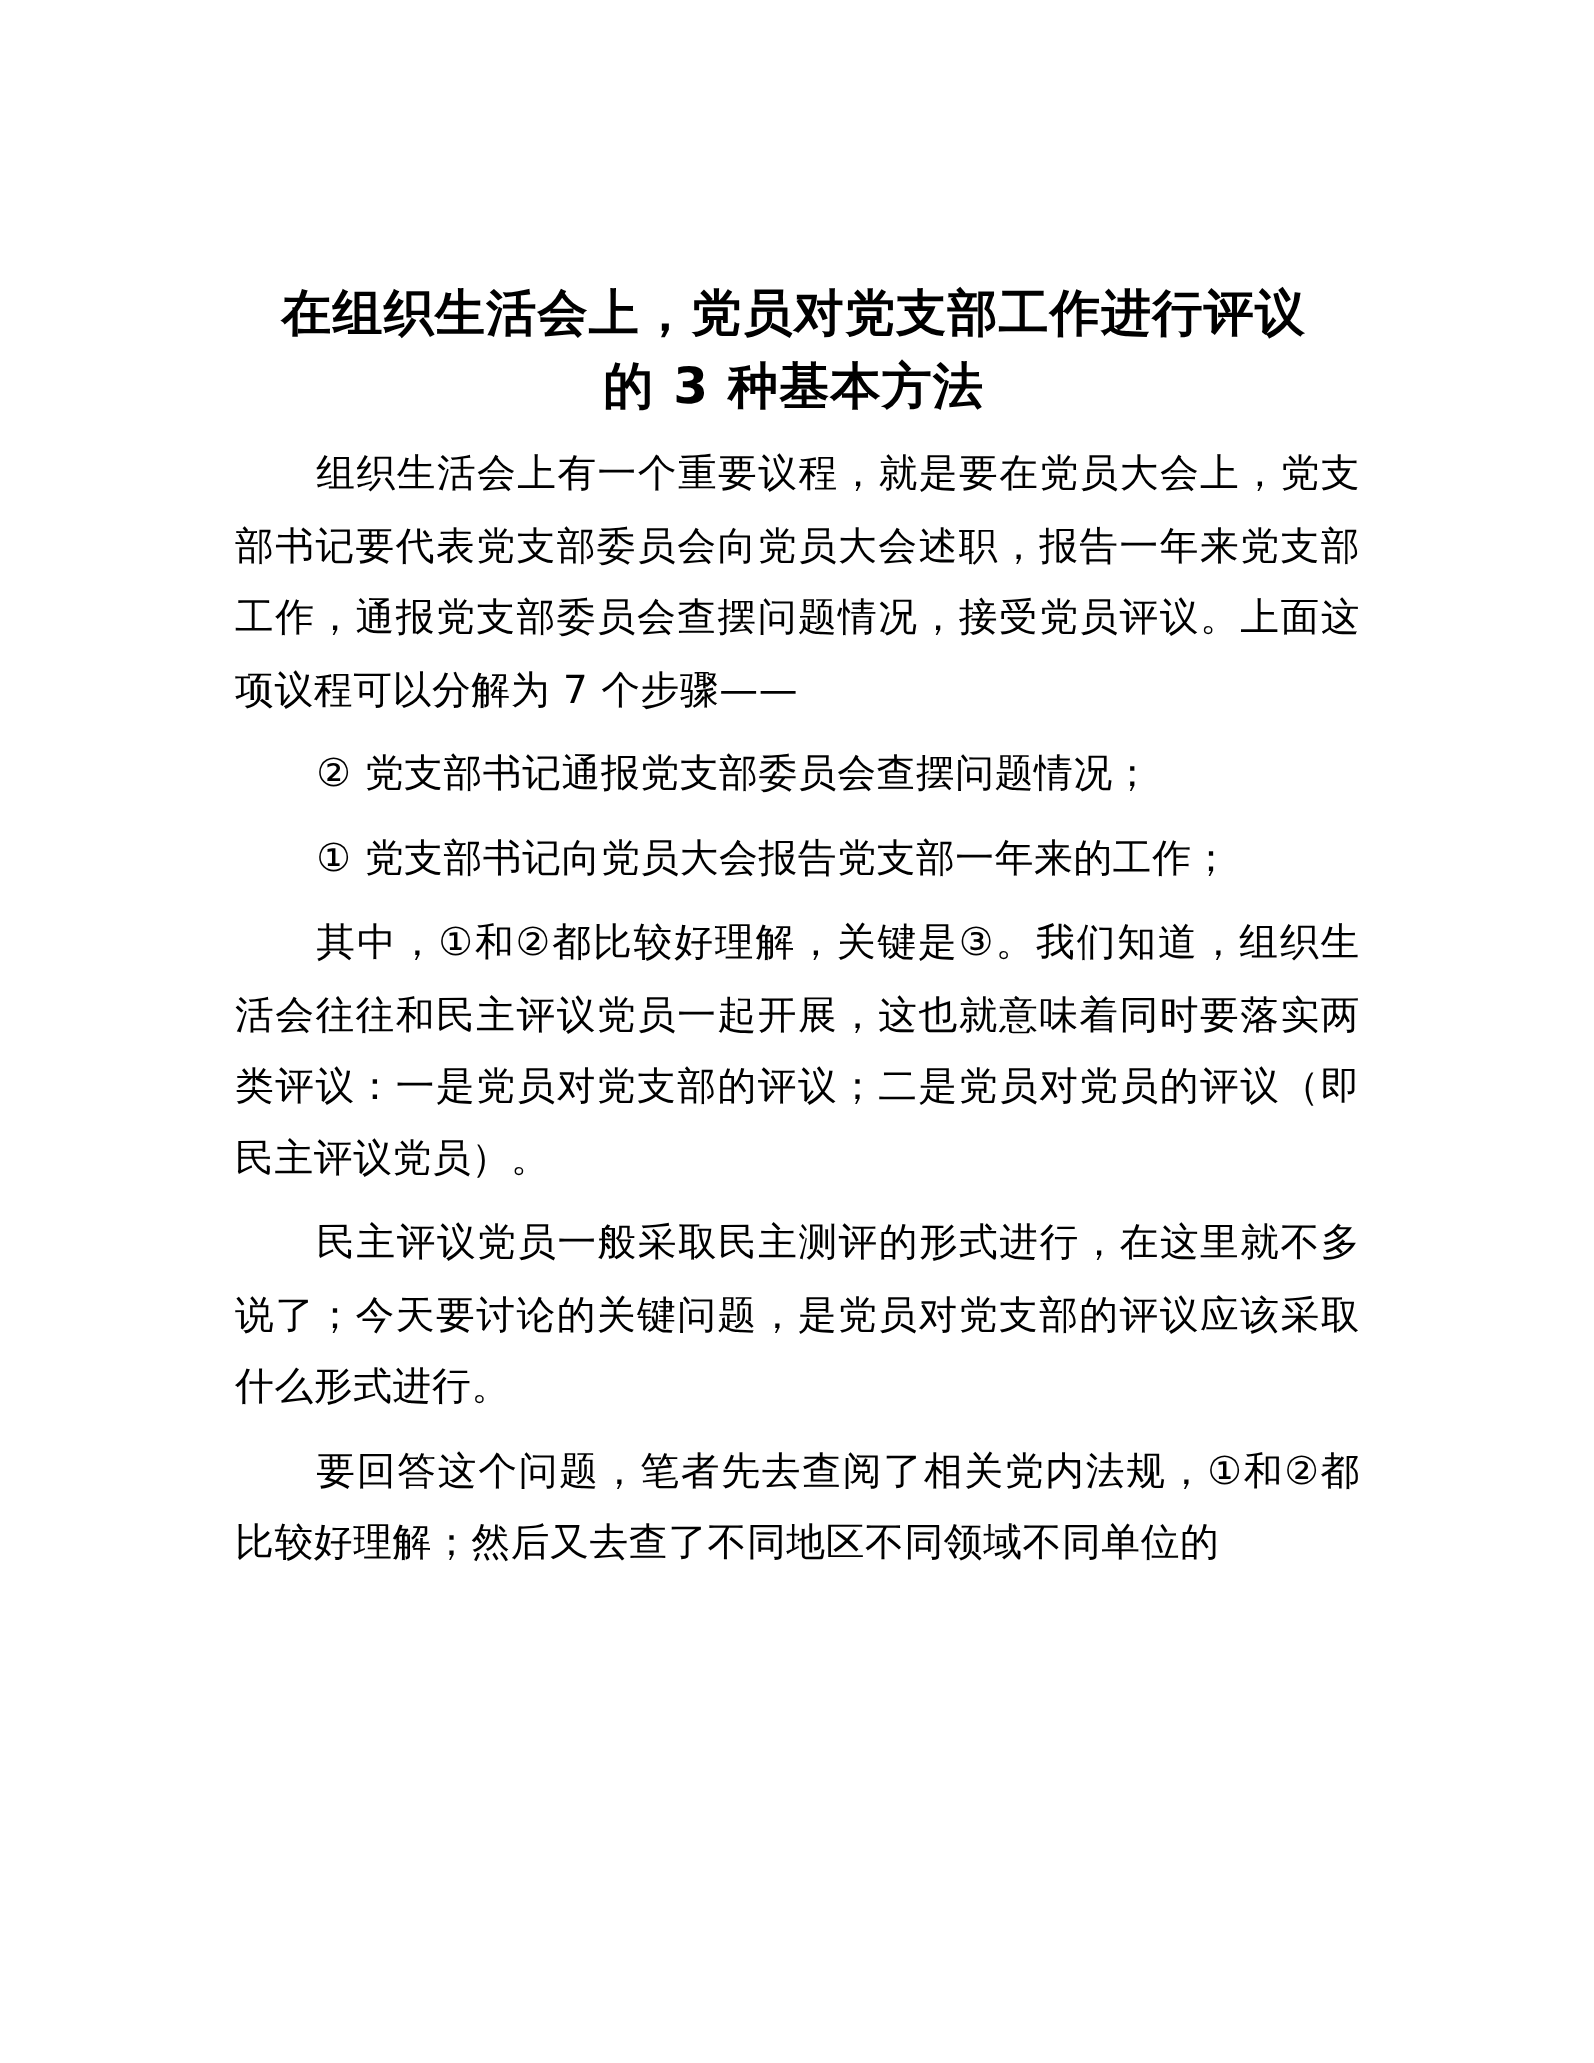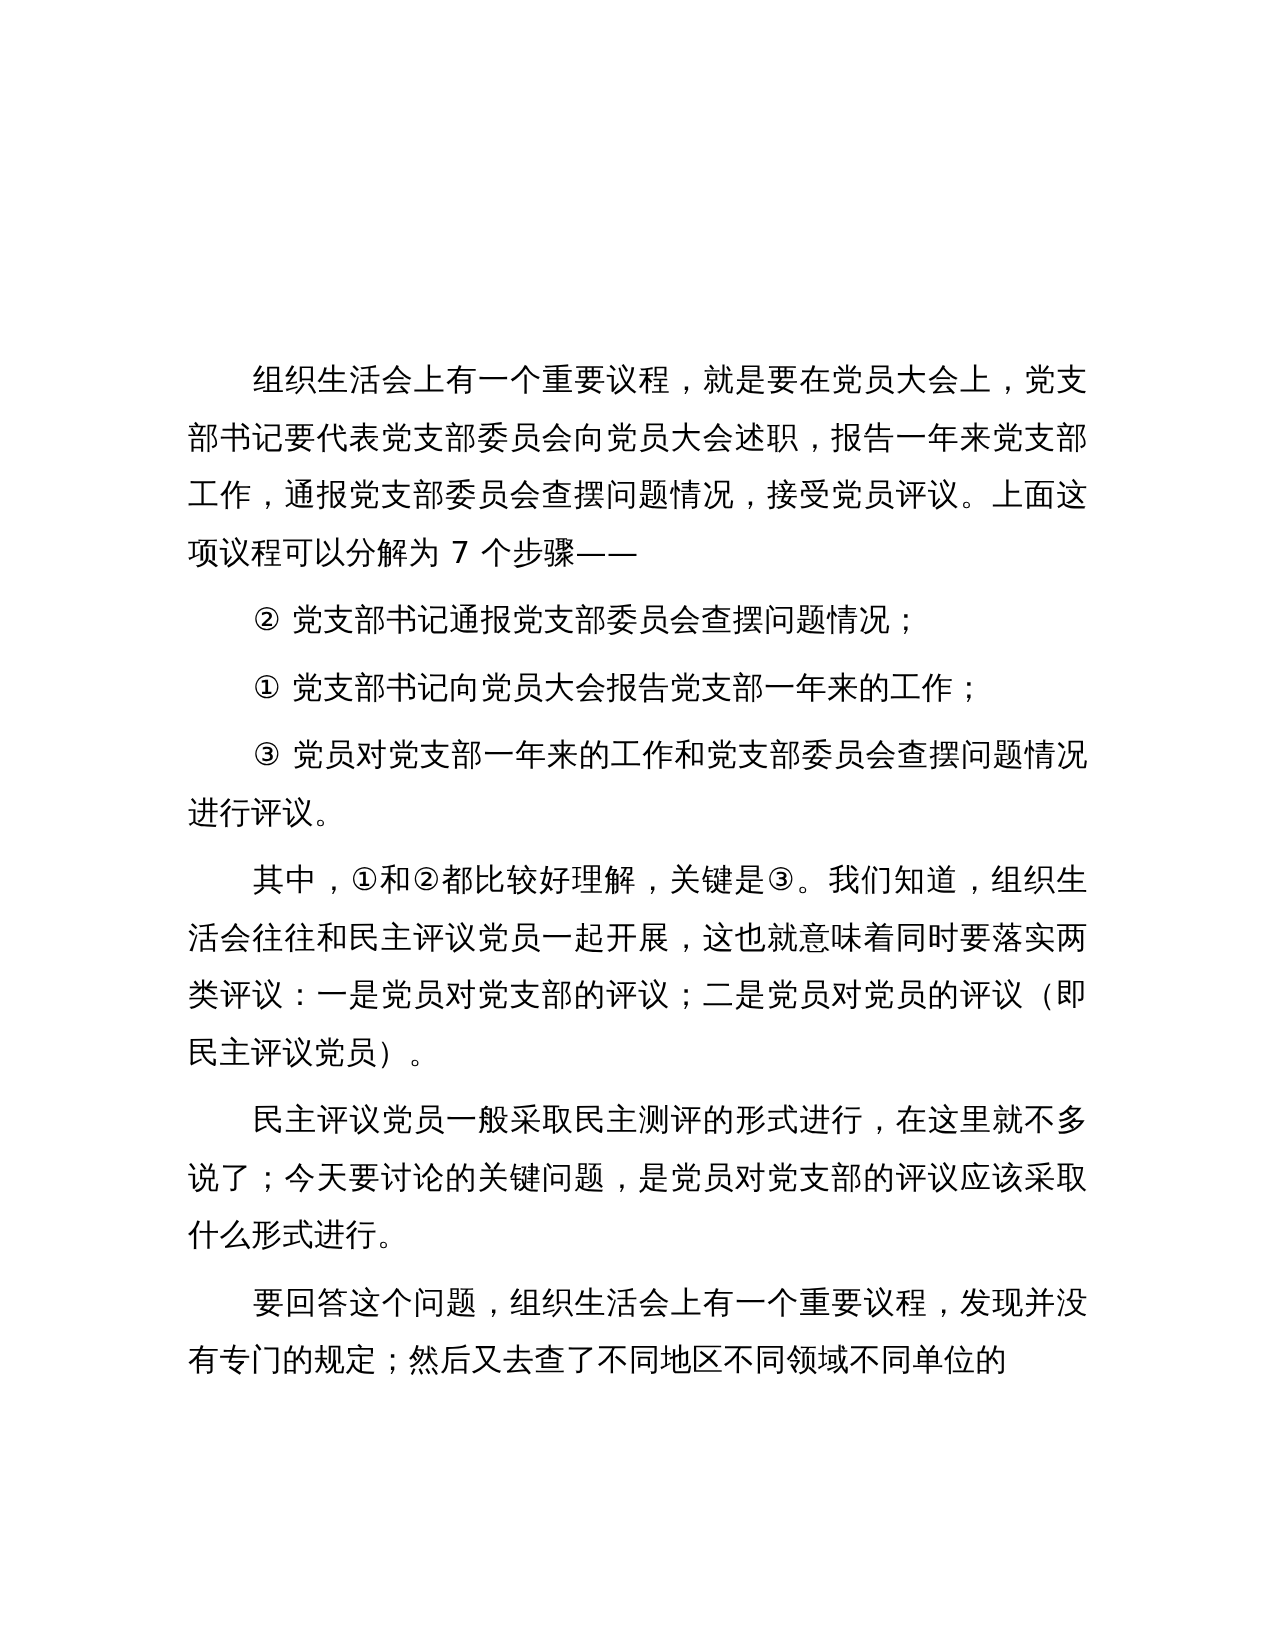--- a/index.html
+++ b/index.html
@@ -56,24 +56,27 @@
     }
     .para.list-step {
       text-indent: 2.1em;
     }
   </style>
 </head>
 <body>
 
 <div class="page">
 
+  <h1 class="title">
+    <span class="tl">在组织生活会上，党员对党支部工作进行评议</span>
+    <span class="tl">的 3 种基本方法</span>
+  </h1>
 
   <div class="body-text">
     <p class="para">组织生活会上有一个重要议程，就是要在党员大会上，党支部书记要代表党支部委员会向党员大会述职，报告一年来党支部工作，通报党支部委员会查摆问题情况，接受党员评议。上面这项议程可以分解为 7 个步骤——</p>
     <p class="para list-step">② 党支部书记通报党支部委员会查摆问题情况；</p>
     <p class="para list-step">① 党支部书记向党员大会报告党支部一年来的工作；</p>
-    <p class="para list-step">③ 党员对党支部一年来的工作和党支部委员会查摆问题情况进行评议。</p>
     <p class="para">其中，①和②都比较好理解，关键是③。我们知道，组织生活会往往和民主评议党员一起开展，这也就意味着同时要落实两类评议：一是党员对党支部的评议；二是党员对党员的评议（即民主评议党员）。</p>
     <p class="para">民主评议党员一般采取民主测评的形式进行，在这里就不多说了；今天要讨论的关键问题，是党员对党支部的评议应该采取什么形式进行。</p>
-    <p class="para">要回答这个问题，组织生活会上有一个重要议程，发现并没有专门的规定；然后又去查了不同地区不同领域不同单位的</p>
+    <p class="para">要回答这个问题，笔者先去查阅了相关党内法规，①和②都比较好理解；然后又去查了不同地区不同领域不同单位的</p>
   </div>
 
 </div>
 
 </body></html>

